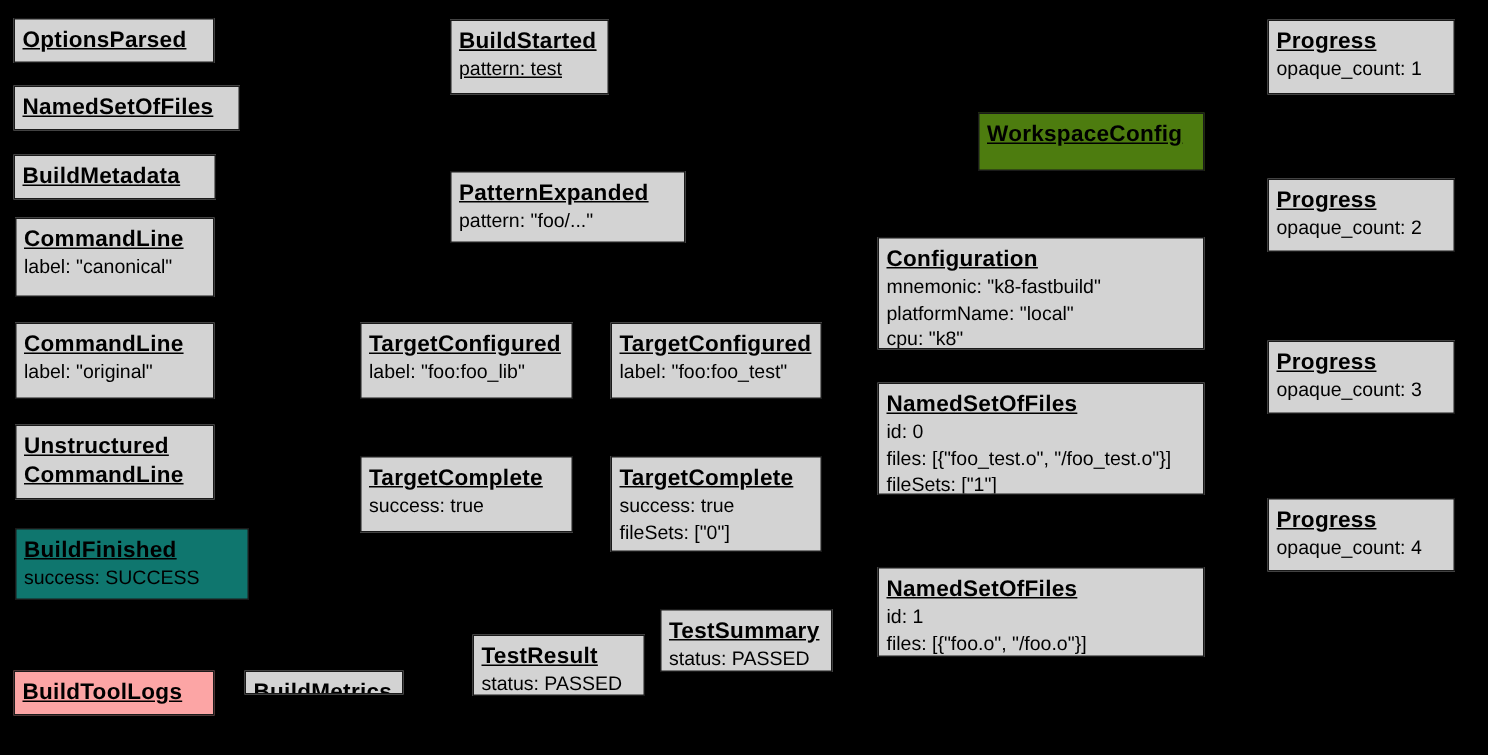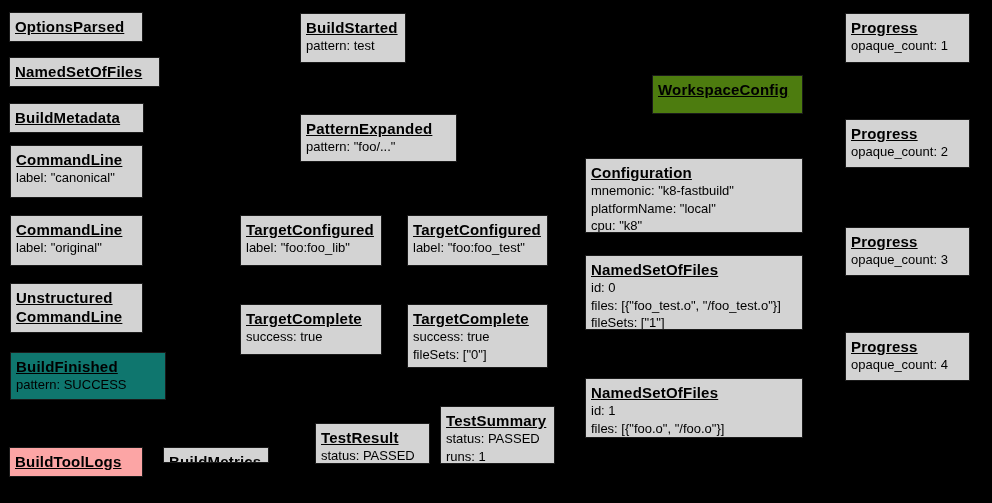--- a/index.html
+++ b/index.html
@@ -56,29 +56,29 @@
     </div>
     <div class="node" style="left: 10px; top: 215px; width: 133px; height: 51px; background: rgb(211, 211, 211); border-color: rgb(26, 26, 26); color: rgb(0, 0, 0);">
     <div class="node-title">CommandLine</div>
   <div class="node-line">label: "original"</div>
     </div>
     <div class="node" style="left: 10px; top: 283px; width: 133px; height: 50px; background: rgb(211, 211, 211); border-color: rgb(26, 26, 26); color: rgb(0, 0, 0);">
     <div class="node-title">Unstructured CommandLine</div>
   </div>
     <div class="node" style="left: 10px; top: 352px; width: 156px; height: 48px; background: #0f766e; border-color: rgb(26, 26, 26); color: rgb(0, 0, 0);">
     <div class="node-title">BuildFinished</div>
-  <div class="node-line">pattern: SUCCESS</div>
+  <div class="node-line">success: SUCCESS</div>
     </div>
     <div class="node" style="left: 9px; top: 447px; width: 134px; height: 30px; background: #fca5a5; border-color: rgb(26, 26, 26); color: rgb(0, 0, 0);">
     <div class="node-title">BuildToolLogs</div>
   </div>
     <div class="node" style="left: 163px; top: 447px; width: 106px; height: 16px; background: rgb(211, 211, 211); border-color: rgb(26, 26, 26); color: rgb(0, 0, 0);">
     <div class="node-title">BuildMetrics</div>
   </div>
-    <div class="node" style="left: 300px; top: 13px; width: 106px; height: 50px; background: rgb(211, 211, 211); border-color: rgb(26, 26, 26); color: rgb(0, 0, 0);">
+    <div class="node" style="left: 300px; top: 13px; width: 106px; height: 50px; background: rgb(211, 211, 211); border-color: rgb(26, 26, 26); color: rgb(0, 0, 0); text-decoration: underline;">
     <div class="node-title">BuildStarted</div>
   <div class="node-line">pattern: test</div>
     </div>
     <div class="node" style="left: 300px; top: 114px; width: 157px; height: 48px; background: rgb(211, 211, 211); border-color: rgb(26, 26, 26); color: rgb(0, 0, 0);">
     <div class="node-title">PatternExpanded</div>
   <div class="node-line">pattern: "foo/..."</div>
     </div>
     <div class="node" style="left: 240px; top: 215px; width: 142px; height: 51px; background: rgb(211, 211, 211); border-color: rgb(26, 26, 26); color: rgb(0, 0, 0);">
     <div class="node-title">TargetConfigured</div>
   <div class="node-line">label: "foo:foo_lib"</div>
@@ -93,21 +93,21 @@
     </div>
     <div class="node" style="left: 407px; top: 304px; width: 141px; height: 64px; background: rgb(211, 211, 211); border-color: rgb(26, 26, 26); color: rgb(0, 0, 0);">
     <div class="node-title">TargetComplete</div>
   <div class="node-line">success: true</div>
       <div class="node-line">fileSets: ["0"]</div>
     </div>
     <div class="node" style="left: 315px; top: 423px; width: 115px; height: 41px; background: rgb(211, 211, 211); border-color: rgb(26, 26, 26); color: rgb(0, 0, 0);">
     <div class="node-title">TestResult</div>
   <div class="node-line">status: PASSED</div>
     </div>
-    <div class="node" style="left: 440px; top: 406px; width: 115px; height: 58px; background: rgb(211, 211, 211); border-color: rgb(26, 26, 26); color: rgb(0, 0, 0);">
+    <div class="node" style="left: 440px; top: 406px; width: 115px; height: 42px; background: rgb(211, 211, 211); border-color: rgb(26, 26, 26); color: rgb(0, 0, 0);">
     <div class="node-title">TestSummary</div>
   <div class="node-line">status: PASSED</div>
       <div class="node-line">runs: 1</div>
     </div>
     <div class="node" style="left: 652px; top: 75px; width: 151px; height: 39px; background: #4d7c0f; border-color: rgb(26, 26, 26); color: rgb(0, 0, 0);">
     <div class="node-title">WorkspaceConfig</div>
   </div>
     <div class="node" style="left: 585px; top: 158px; width: 218px; height: 75px; background: rgb(211, 211, 211); border-color: rgb(26, 26, 26); color: rgb(0, 0, 0);">
     <div class="node-title">Configuration</div>
   <div class="node-line">mnemonic: "k8-fastbuild"</div>

